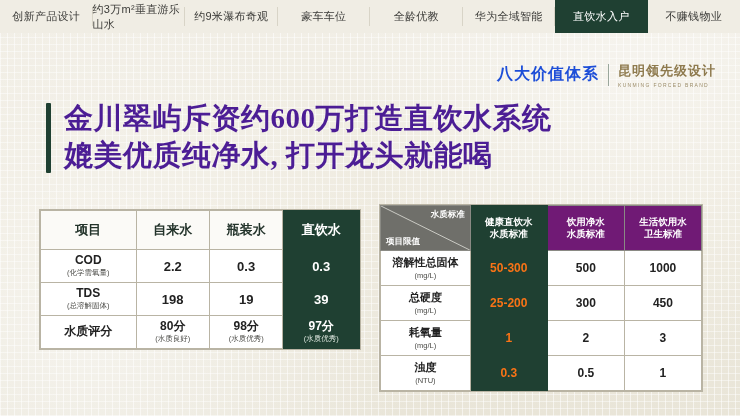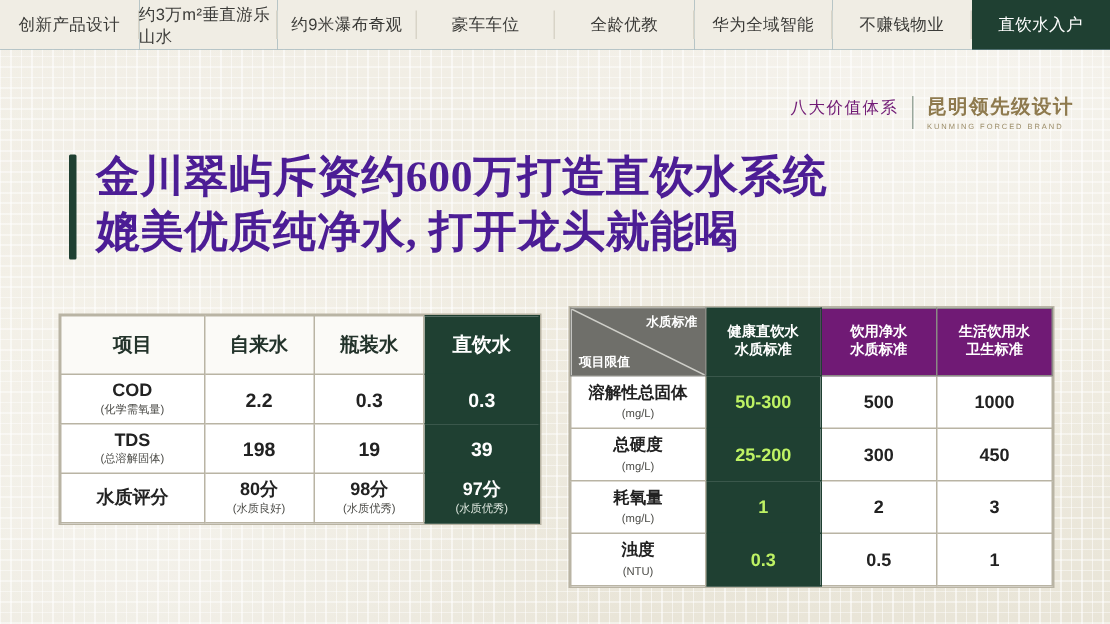--- a/index.html
+++ b/index.html
@@ -21,21 +21,21 @@
   .bg:after{
     content:"";position:absolute;inset:0;
     background:
       radial-gradient(circle at 12% 80%, rgba(255,255,255,0.5), rgba(255,255,255,0) 45%),
       radial-gradient(circle at 85% 20%, rgba(255,255,255,0.35), rgba(255,255,255,0) 40%);
   }
 
   
   .nav{
     position:absolute;left:0;top:0;width:740px;height:33px;
-    background:#0c4a6e;
+    background:#fef9c3;
     display:flex;
     z-index:5;
   }
   .nav-item{
     flex:1 1 0;
     display:flex;align-items:center;justify-content:center;
     font-size:11px;color:#3b3b38;
     letter-spacing:0.3px;
     position:relative;
     background:#f0ede4;
@@ -49,23 +49,23 @@
   }
   .nav-item.active:after{display:none;}
 
   
   .brand{
     position:absolute;right:24px;top:62px;
     display:flex;align-items:flex-start;gap:9px;
     z-index:4;
   }
   .brand-left{
-    font-size:11px;color:#701a75;letter-spacing:1px;
+    font-size:16px;color:#1d4ed8;letter-spacing:1px;
     font-family:"Liberation Serif","DejaVu Serif",serif;
-    font-weight:normal;
+    font-weight:bold;
     padding-top:2px;
   }
   .brand-sep{
     width:1px;height:22px;background:#9aa79c;margin-top:2px;
   }
   .brand-right{display:flex;flex-direction:column;}
   .brand-cn{
     font-size:13px;color:#8e7a4e;letter-spacing:1px;
     font-family:"Liberation Serif","DejaVu Serif",serif;
     font-weight:bold;
@@ -148,21 +148,21 @@
     position:absolute;right:5px;top:3px;font-size:8.5px;color:#fff;white-space:nowrap;
   }
   .corner-b{
     position:absolute;left:5px;bottom:3px;font-size:8.5px;color:#fff;white-space:nowrap;
   }
   .tbl-right th.green-head{background:#1f4032;border-color:#1f4032;}
   .tbl-right td{height:34px;font-size:12px;background:#ffffff;}
   .tbl-right td.lbl{line-height:1.2;}
   .tbl-right td.lbl .l1{display:block;font-size:11px;}
   .tbl-right td.lbl .l2{display:block;font-size:7.5px;font-weight:normal;color:#4a4a46;margin-top:1px;text-align:center;}
-  .tbl-right td.greencol{background:#1f4032;color:#bef264;border-color:#1f4032;}
+  .tbl-right td.greencol{background:#1f4032;color:#f97316;border-color:#1f4032;}
 </style>
 </head>
 <body>
 
 <div class="bg"></div>
 
 <div class="nav">
   <div class="nav-item">
       <span>创新产品设计</span>
     </div>
@@ -174,25 +174,25 @@
     </div>
   <div class="nav-item">
       <span>豪车车位</span>
     </div>
   <div class="nav-item">
       <span>全龄优教</span>
     </div>
   <div class="nav-item">
       <span>华为全域智能</span>
     </div>
-  <div class="nav-item">
-      <span>不赚钱物业</span>
-    </div>
   <div class="nav-item active">
       <span>直饮水入户</span>
+    </div>
+  <div class="nav-item">
+      <span>不赚钱物业</span>
     </div>
 </div>
 
 <div class="brand">
   <div class="brand-left">八大价值体系</div>
   <div class="brand-sep"></div>
   <div class="brand-right">
     <div class="brand-cn">昆明领先级设计</div>
     <div class="brand-en">KUNMING FORCED BRAND</div>
   </div>

